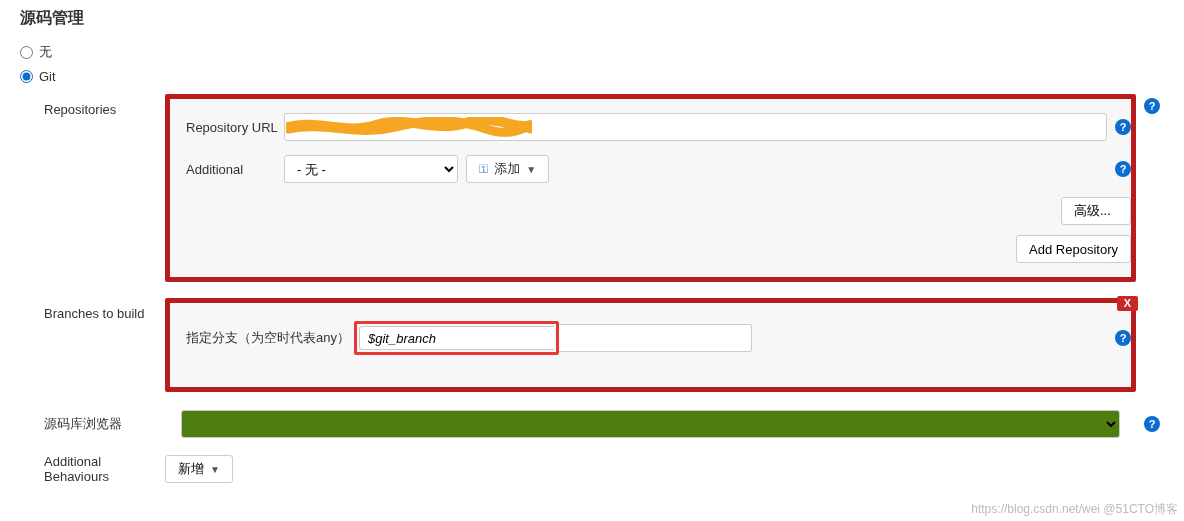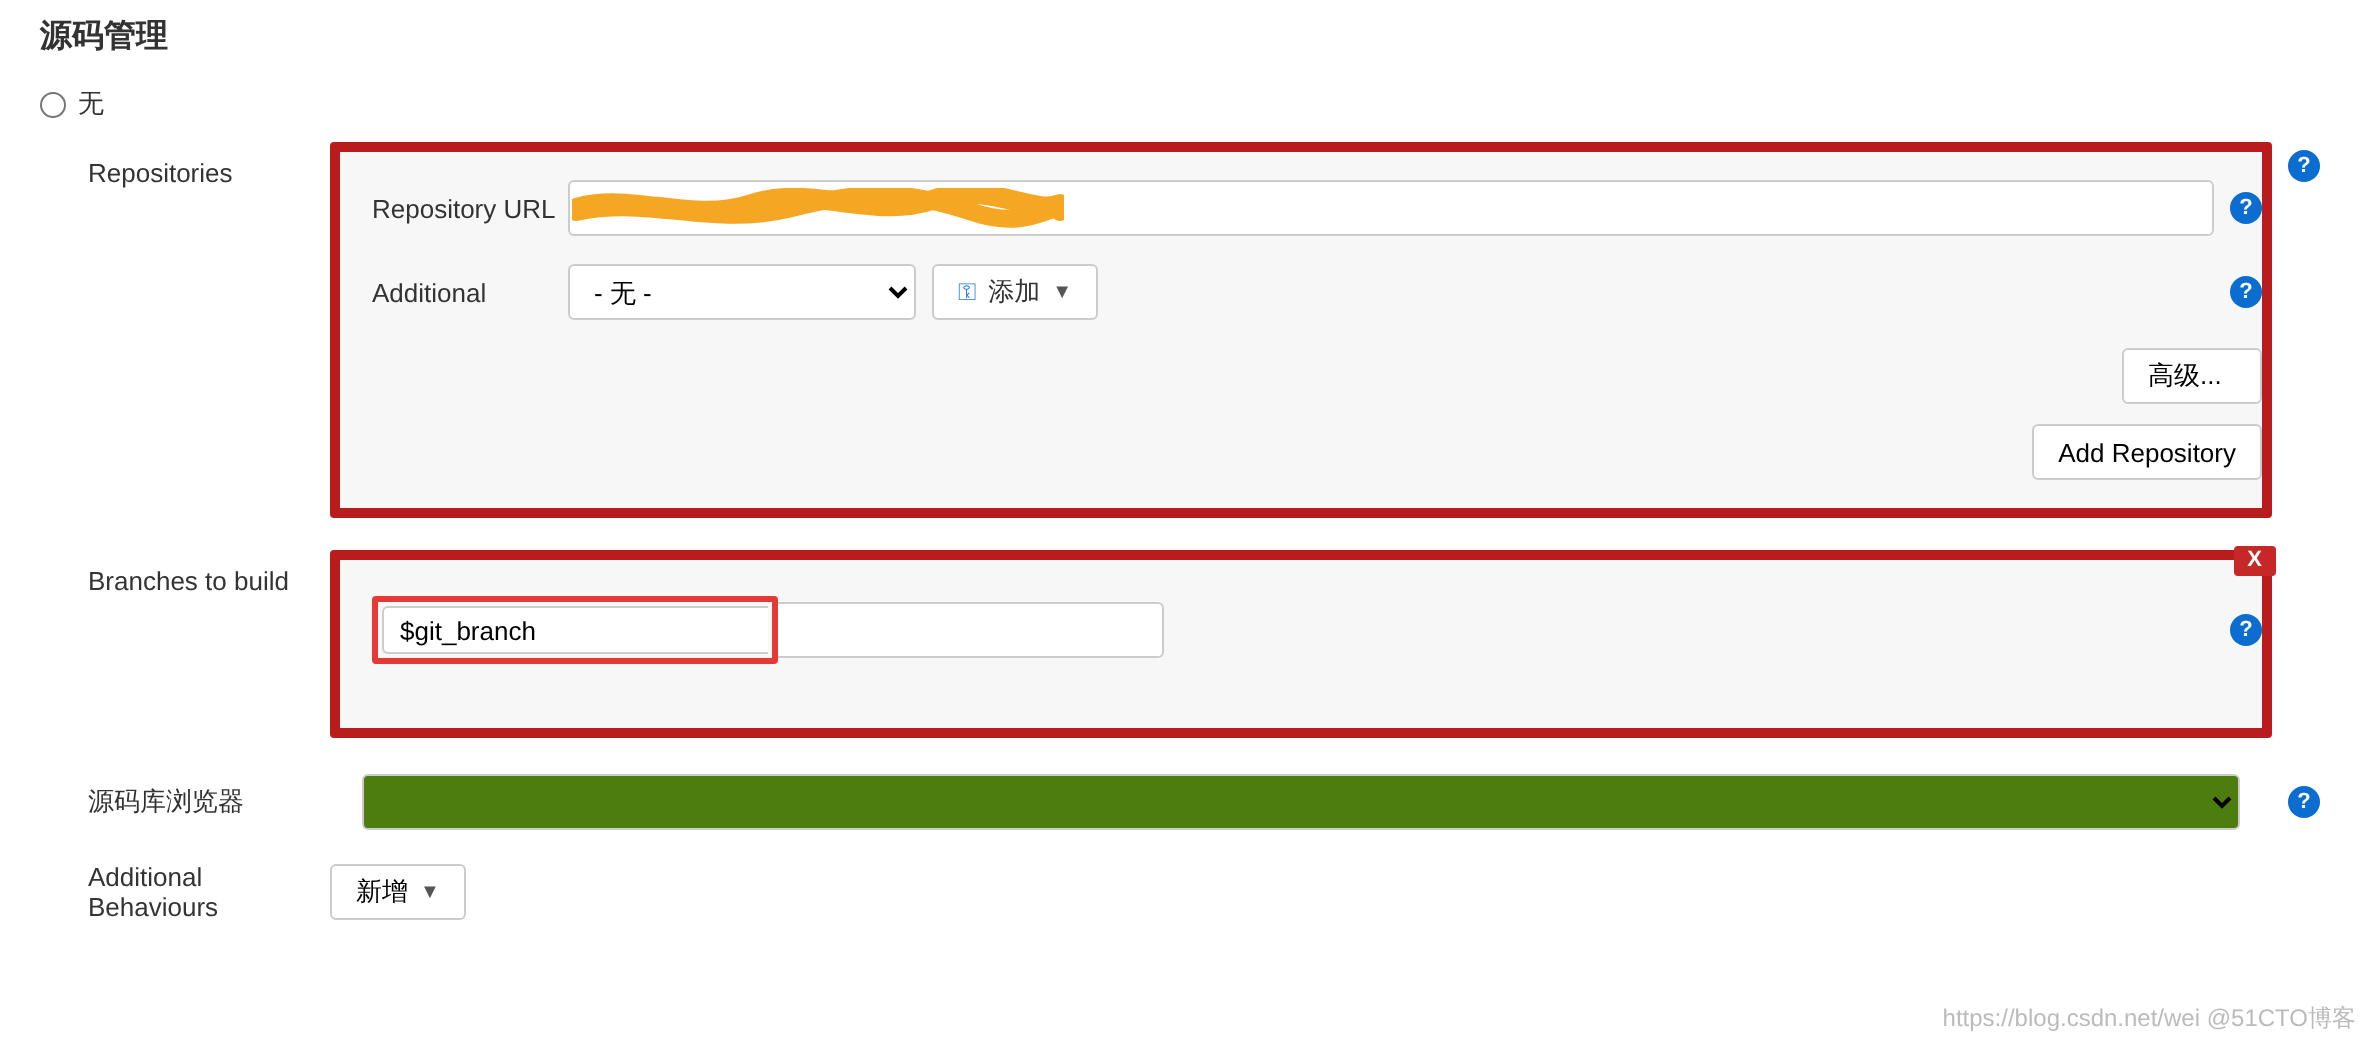--- a/index.html
+++ b/index.html
@@ -69,21 +69,21 @@
   .caret { font-size:10px; color:#555; }
   .right-btns { display:flex; justify-content:flex-end; gap:10px; }
   .right-btns .btn { min-width:70px; justify-content:flex-start; }
   .branch-input-wrap {
     border: 3px solid #e53935;
     border-radius: 2px;
     padding: 2px;
     flex: 0 0 90px;
     display:flex;
   }
-  .branch-input-wrap input.text-input { flex:1; height:24px; }
+  .branch-input-wrap input.text-input { flex:1; height:24px;font-style:italic; }
   .branch-tail { flex:1; }
   .branch-tail input.text-input {
     border-left: none;
     border-top-left-radius: 0;
     border-bottom-left-radius: 0;
   }
   .delete-badge {
     position:absolute; top:-7px; right:-7px;
     background:#c62828; color:#fff;
     font-size:11px; font-weight:bold;
@@ -111,20 +111,24 @@
 </head>
 <body>
 
 <div class="section-title">源码管理</div>
 
 <div class="content">
 
   <div class="radio-row">
     <input type="radio" name="scm" style="">
     <span>无</span>
+  </div>
+  <div class="radio-row">
+    <input type="radio" name="scm" checked="" style="">
+    <span>Git</span>
   </div>
 
   <div class="subpanel">
     <div class="left-label">Repositories</div>
     <div class="panel-body">
 
       <div class="form-row">
         <div class="flabel">Repository URL</div>
         <div class="scribble">
           <input class="text-input" type="text" value="" style="">
@@ -165,20 +169,21 @@
       <span class="help-badge">?</span>
     </div>
   </div>
 
   <div class="subpanel" style="margin-top:16px;">
     <div class="left-label">Branches to build</div>
     <div class="panel-body" style="padding-top:18px;">
       <span class="delete-badge">X</span>
 
       <div class="form-row" style="margin-bottom:18px;">
+        <div class="flabel wide">指定分支（为空时代表any）</div>
         <div style="display:flex; flex:1; align-items:center;">
           <div class="branch-input-wrap">
             <input class="text-input" type="text" style="border-right: none; border-top-right-radius: 0px; border-bottom-right-radius: 0px;" value="$git_branch">
           </div>
           <div class="branch-tail">
             <input class="text-input" type="text" value="" style="">
           </div>
         </div>
         <span class="help-badge">?</span>
       </div>

